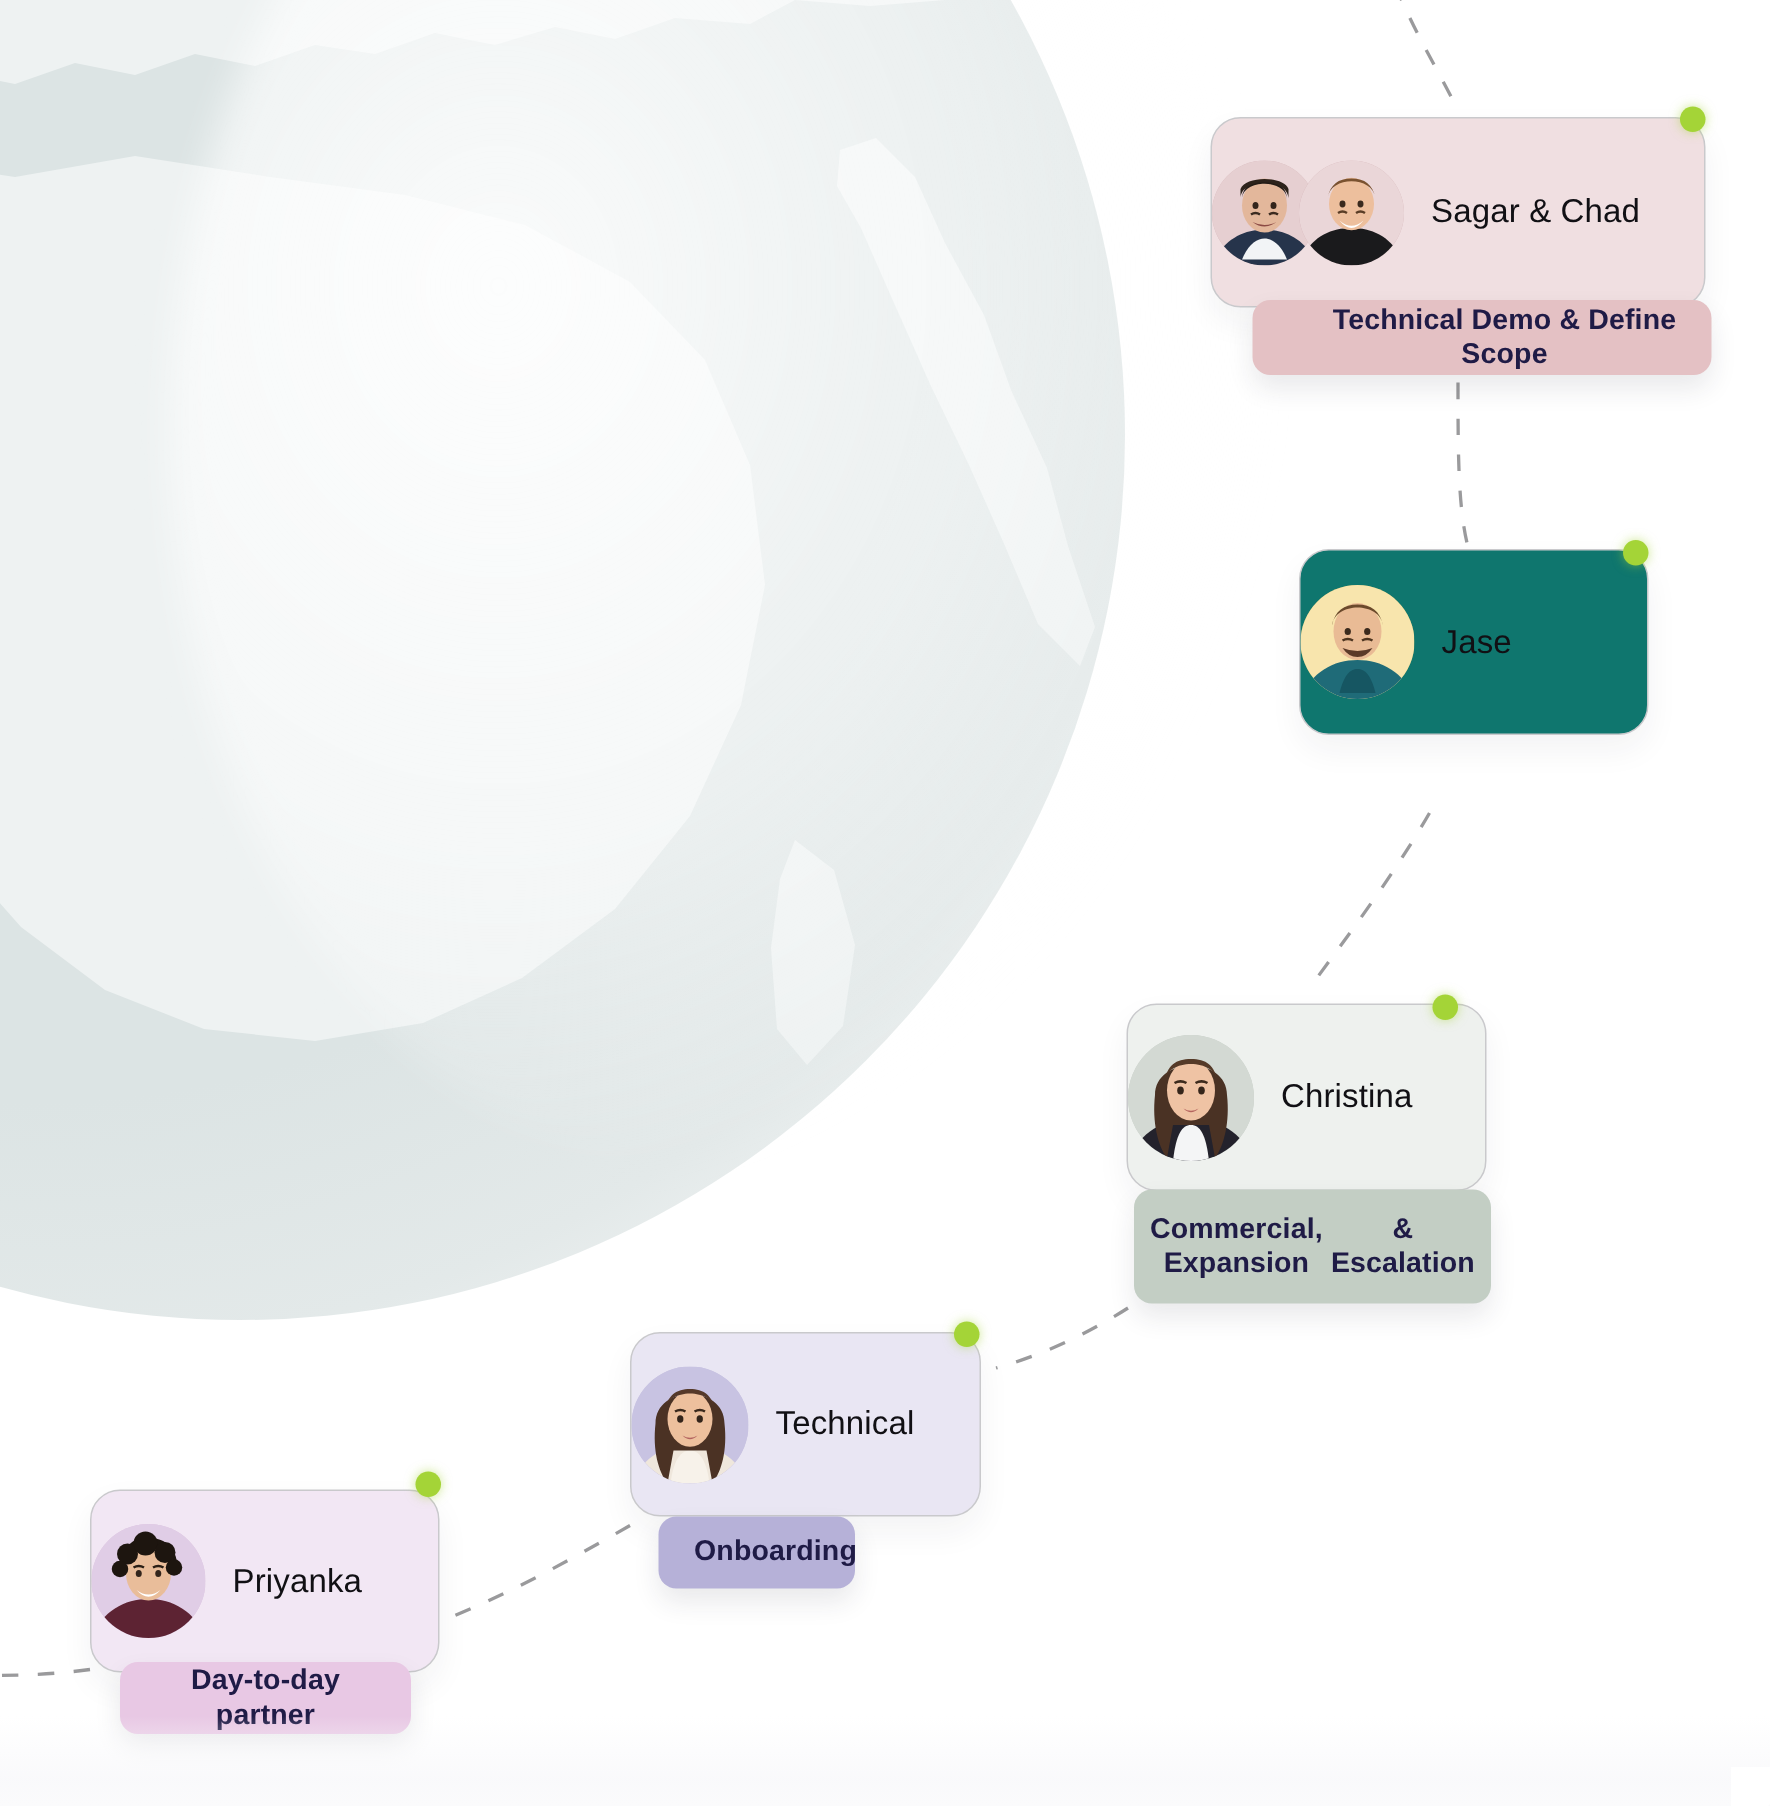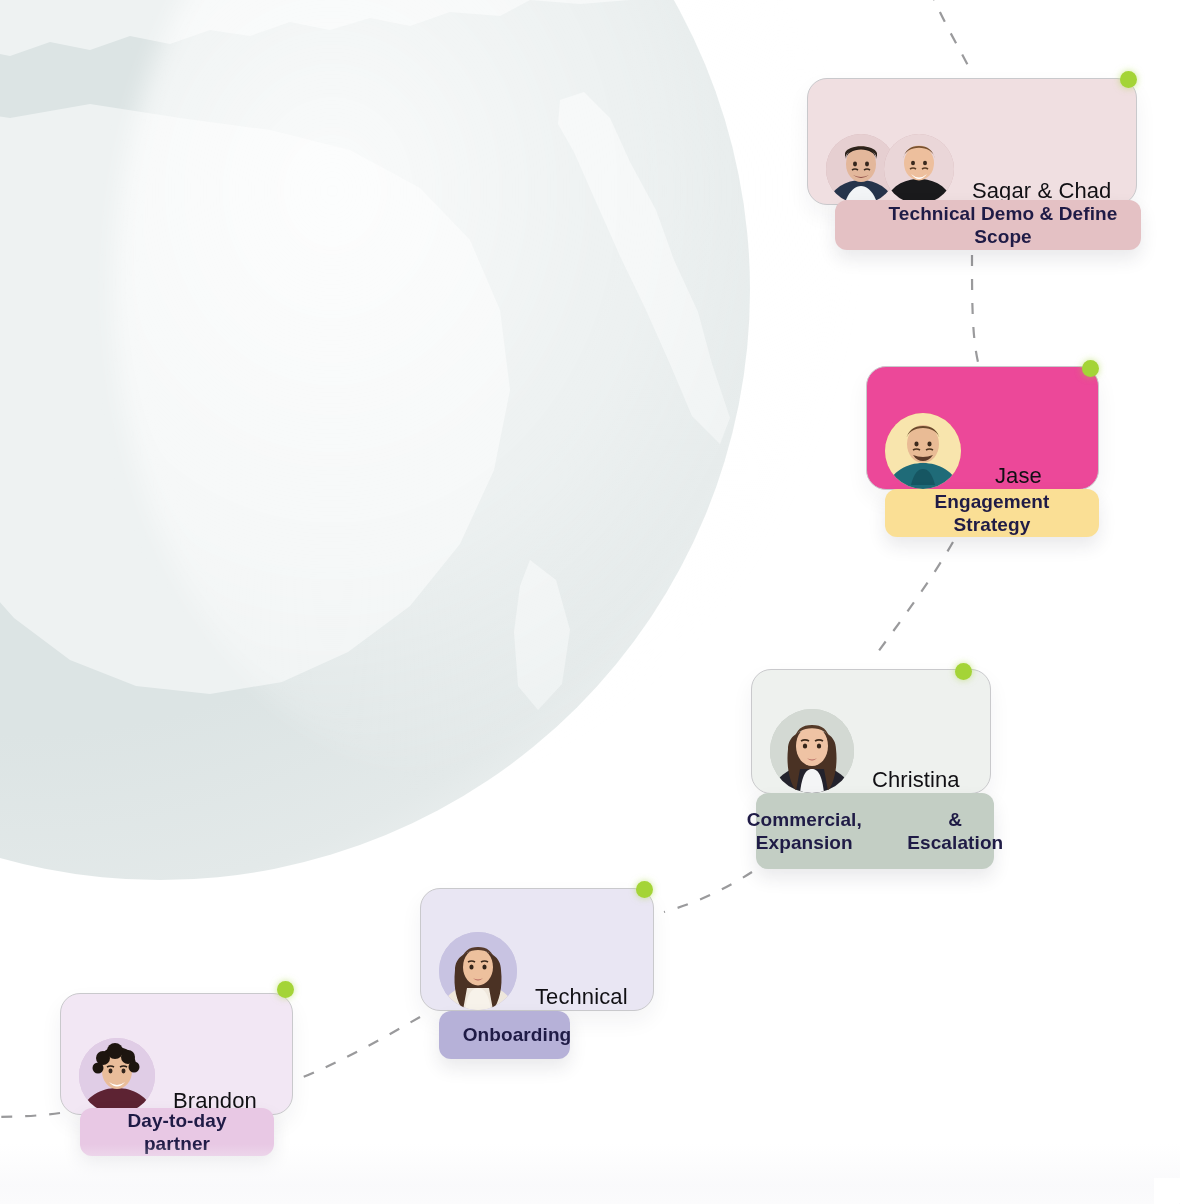--- a/index.html
+++ b/index.html
@@ -86,22 +86,21 @@
     stroke-linecap: butt;
   }
 
   
   .card {
     position: absolute;
     box-sizing: border-box;
     border-radius: 20px;
     border: 1px solid #c9c9cc;
     display: flex;
-    align-items: flex-end;
-    padding-left: 18px;
+    align-items: center;
     box-shadow: 0 10px 22px rgba(40,40,60,0.055);
   }
   .card .name {
     font-size: 22px;
     line-height: 1.2;
     color: #111014;
     letter-spacing: 0.1px;
     white-space: nowrap;
   }
   .avatars {
@@ -144,27 +143,27 @@
     padding: 9px 18px;
     box-shadow: 0 9px 18px rgba(40,40,60,0.10);
     letter-spacing: 0.1px;
   }
 
   
   #card-sagar-chad { left: 807px;  top: 78px;  width: 330px; height: 127px; background: #f0dfe1; }
   #dot-sagar-chad  { left: 1120px; top: 71px; }
   #chip-technical  { left: 835px;  top: 200px; width: 306px; height: 50px;  background: #e4c1c4; padding-left: 48px; }
 
-  #card-jase       { left: 866px;  top: 366px; width: 233px; height: 124px; background: #ec4899; gap: 16px; }
+  #card-jase       { left: 866px;  top: 366px; width: 233px; height: 124px; background: #0f766e; }
   #dot-jase        { left: 1082px; top: 360px; }
   #chip-engagement { left: 885px;  top: 489px; width: 214px; height: 48px;  background: #fadf95; }
 
   #card-christina  { left: 737px;  top: 669px; width: 240px; height: 125px; background: #eef1ee; margin-left: 14px; }
   #dot-christina   { left: 955px;  top: 663px; }
-  #chip-commercial { left: 756px;  top: 793px; width: 238px; height: 76px;  background: #c3cec4; gap: 20px; }
+  #chip-commercial { left: 756px;  top: 793px; width: 238px; height: 76px;  background: #c3cec4; }
 
   #card-priyanka   { left: 420px;  top: 888px; width: 234px; height: 123px; background: #e9e6f3; }
   #dot-priyanka    { left: 636px;  top: 881px; }
   #chip-onboarding { left: 439px;  top: 1011px; width: 131px; height: 48px; background: #b6b1d8; padding-left: 43px; }
 
   #card-brandon    { left: 60px;   top: 993px; width: 233px; height: 122px; background: #f2e7f4; }
   #dot-brandon     { left: 277px;  top: 981px; }
   #chip-daytoday   { left: 80px;   top: 1108px; width: 194px; height: 48px; background: #e8c8e4; }
 
   
@@ -298,21 +297,20 @@
           <ellipse cx="31.5" cy="31" rx="2.1" ry="2.4" fill="#3b2a1d"></ellipse>
           <ellipse cx="44.5" cy="31" rx="2.1" ry="2.4" fill="#3b2a1d"></ellipse>
           <path d="M28,42 Q38,46 48,42 Q44,48 38,48 Q32,48 28,42 Z" fill="#5c3a28"></path>
           <path d="M28,37 q3.5,-2 7,0 M41,37 q3.5,-2 7,0" stroke="#4e3520" stroke-width="1.7" fill="none"></path>
         </svg>
       </div>
     </div>
     <span class="name">Jase</span>
   </div>
   <div class="status-dot" id="dot-jase"></div>
-  <div class="chip" id="chip-engagement">Engagement Strategy</div>
 
   <div class="card" id="card-christina">
     <div class="avatars">
       <div class="avatar ring-sage" style="width:84px;height:84px;">
         <svg viewBox="0 0 84 84">
           <rect width="84" height="84" fill="#d3d9d3"></rect>
           <path d="M0,84 C8,64 24,56 42,56 C60,56 76,64 84,84 Z" fill="#23222c"></path>
           <path d="M30,84 C32,66 36,60 42,60 C48,60 52,66 54,84 Z" fill="#f4f5f6"></path>
           <path d="M18,40 C18,14 66,14 66,40 C68,58 64,74 58,82 L54,60 L30,60 L26,82 C20,74 16,58 18,40 Z" fill="#4a3224"></path>
           <ellipse cx="42" cy="37" rx="16" ry="20" fill="#efc3a4"></ellipse>
@@ -368,20 +366,20 @@
           <circle cx="49" cy="19" r="7" fill="#1d150f"></circle>
           <circle cx="55" cy="29" r="5.5" fill="#1d150f"></circle>
           <circle cx="19" cy="30" r="5.5" fill="#1d150f"></circle>
           <ellipse cx="31.5" cy="33" rx="2" ry="2.4" fill="#33251c"></ellipse>
           <ellipse cx="44.5" cy="33" rx="2" ry="2.4" fill="#33251c"></ellipse>
           <path d="M30,44 Q38,50 46,44 Q38,53 30,44 Z" fill="#ffffff"></path>
           <path d="M28,29 q3.5,-2 7,0 M41,29 q3.5,-2 7,0" stroke="#2a1e15" stroke-width="1.7" fill="none"></path>
         </svg>
       </div>
     </div>
-    <span class="name">Brandon</span>
+    <span class="name">Priyanka</span>
   </div>
   <div class="status-dot" id="dot-brandon"></div>
   <div class="chip" id="chip-daytoday">Day-to-day partner</div>
 
   <div class="bottom-shade"></div>
   <div class="page-corner"></div>
 </div>
 
 </body></html>

